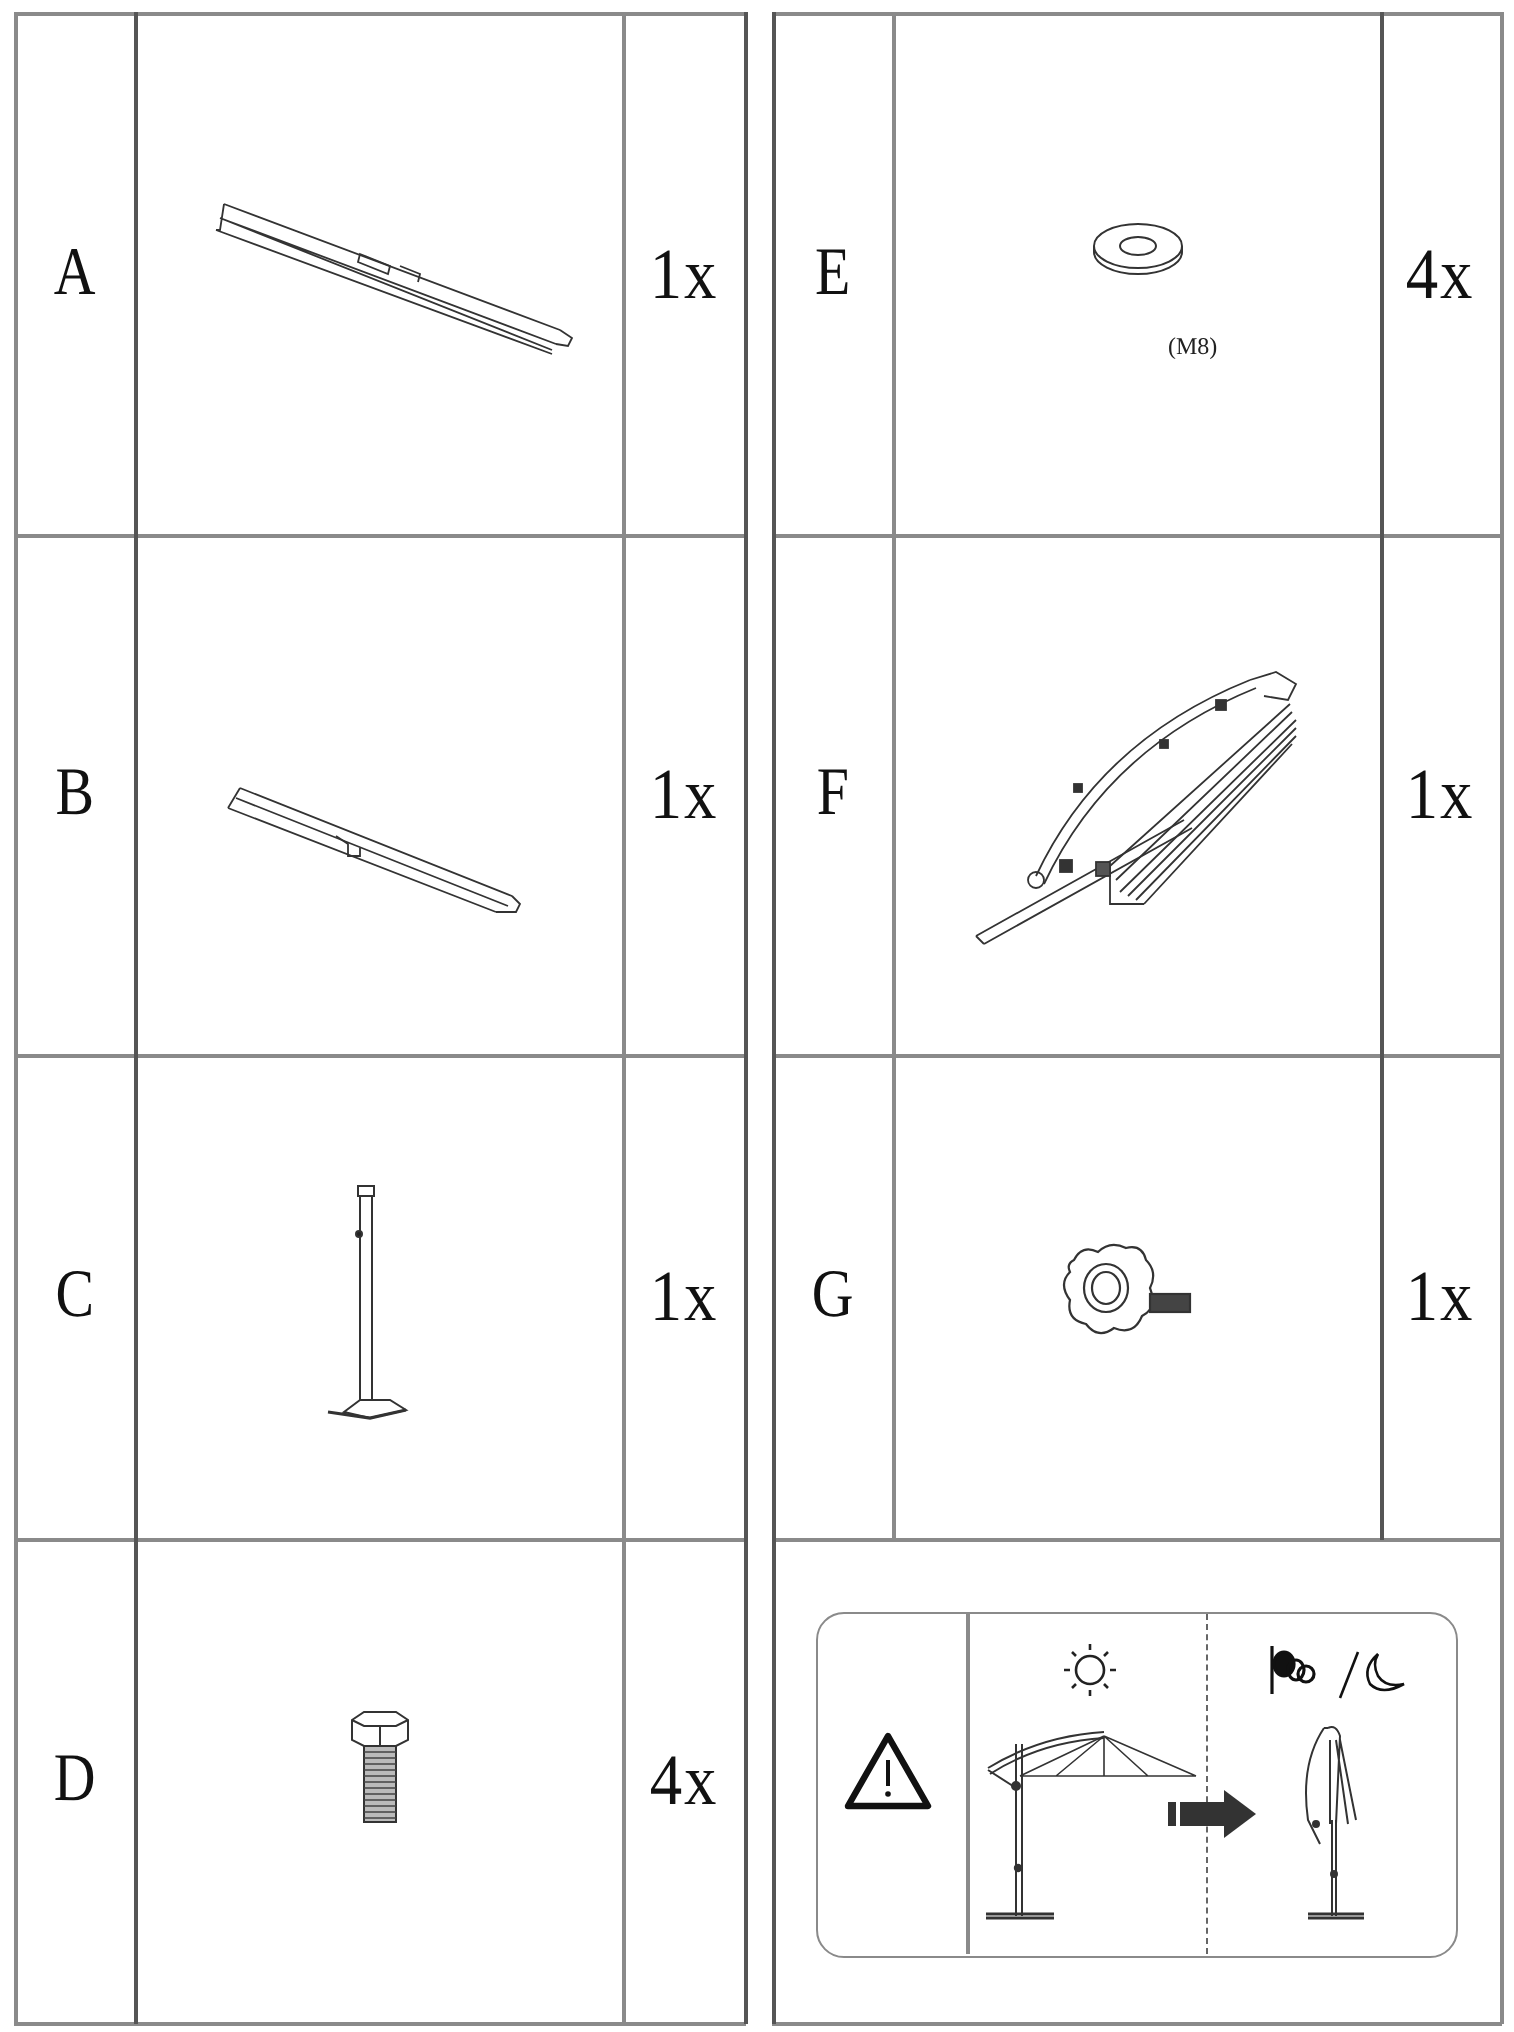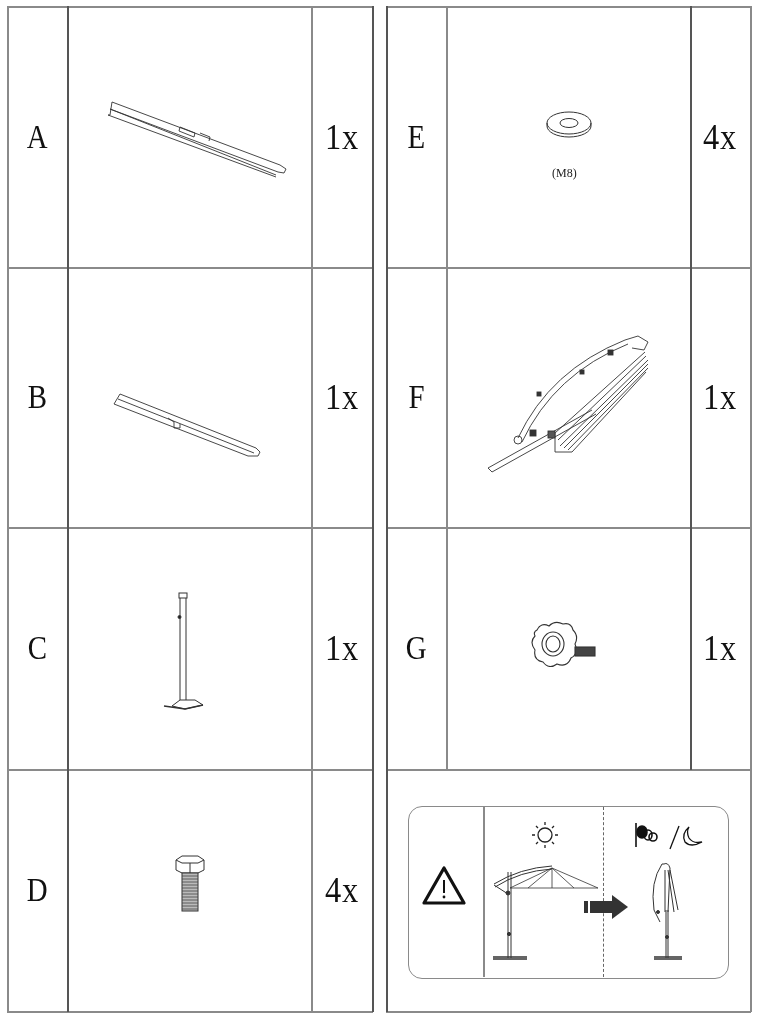--- a/index.html
+++ b/index.html
@@ -4,21 +4,21 @@
 <style>
   html, body { margin:0; padding:0; background:#fff; }
   body { width:757px; height:1016px; position:relative; overflow:hidden; font-family:"DejaVu Serif", serif; }
   .ln { position:absolute; background:#8a8a8a; }
   .h { height:1.5px; }
   .v { width:1.5px; }
   .cell { position:absolute; display:flex; align-items:center; justify-content:center; }
   .letter { font-family:"Liberation Serif", serif; font-size:34px; color:#111; transform:scaleX(0.85); }
   .qty { font-family:"Liberation Serif", serif; font-size:36px; color:#111; letter-spacing:1px; transform:scaleX(0.9); }
   .fig { position:absolute; }
-  .spec { position:absolute; font-family:"Liberation Serif", serif; font-size:12px; color:#222; }
+  .spec { position:absolute; font-family:"Liberation Serif", serif; font-size:12px; color:#222;margin-left:32px; }
   .warnbox { position:absolute; left:408px; top:806px; width:319px; height:171px; border:1.5px solid #8a8a8a; border-radius:14px; }
 </style>
 </head>
 <body>
 
 <div class="ln h" style="left:7px;top:6px;width:366px;"></div>
 <div class="ln h" style="left:7px;top:267px;width:366px;"></div>
 <div class="ln h" style="left:7px;top:527px;width:366px;"></div>
 <div class="ln h" style="left:7px;top:769px;width:366px;"></div>
 <div class="ln h" style="left:7px;top:1011px;width:366px;"></div>

